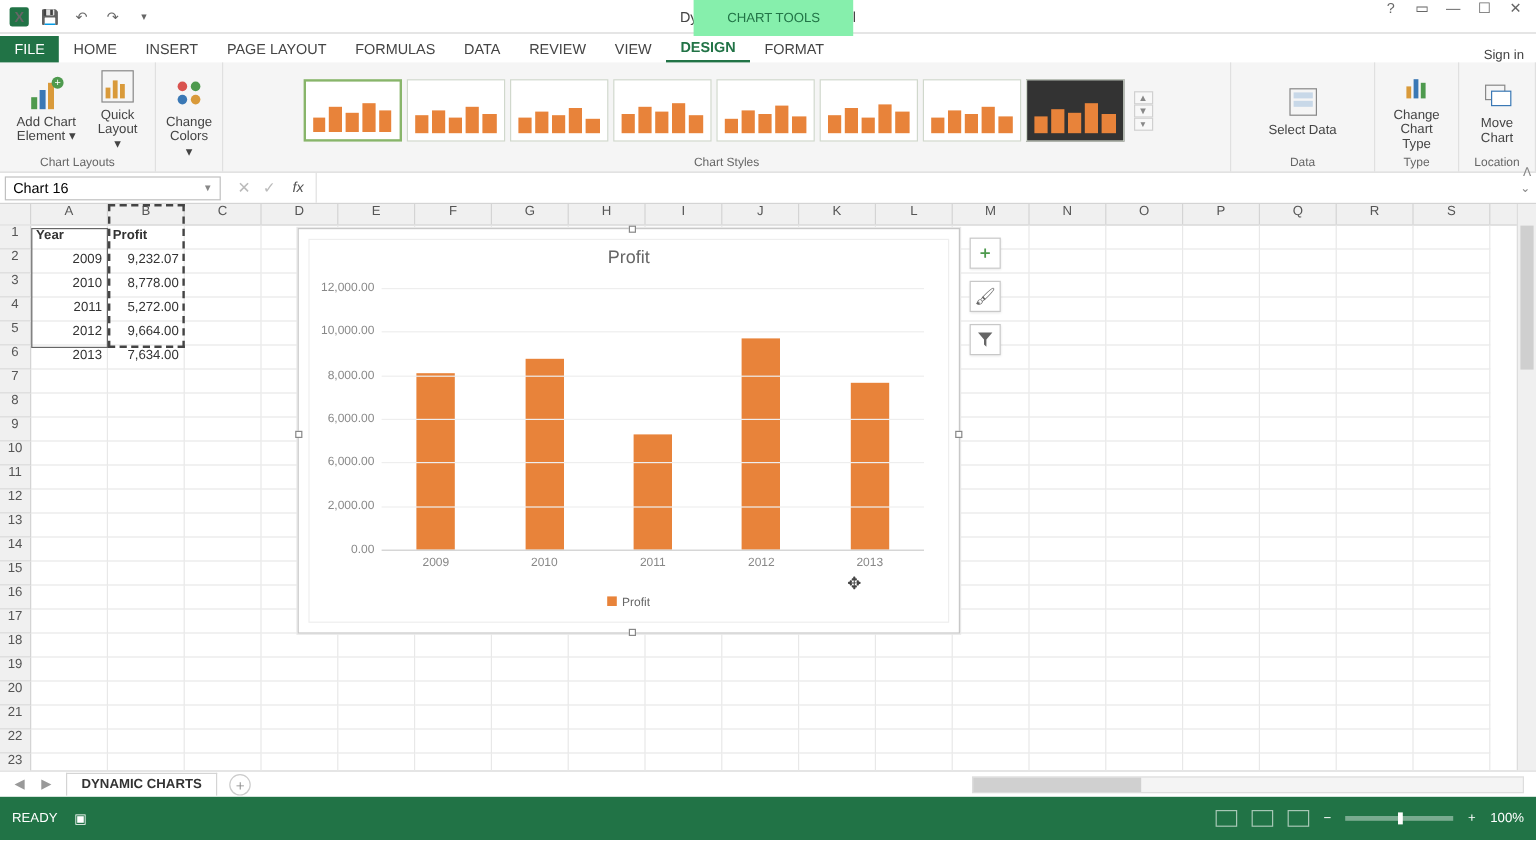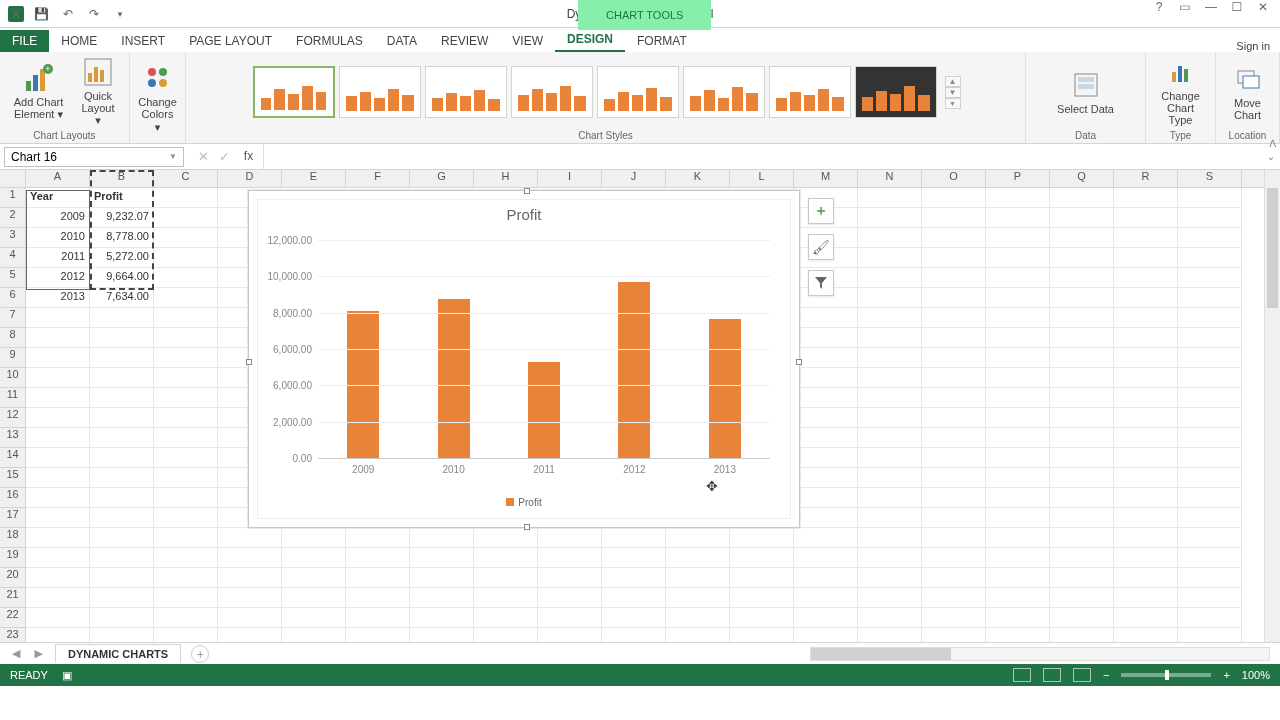--- a/index.html
+++ b/index.html
@@ -37,21 +37,21 @@
 .style-thumb .mini-bars span { flex: 1; background: #e8833a; }
 .style-thumb.dark .mini-bars span { background: #e8833a; }
 .style-scroll { width: 16px; display: flex; flex-direction: column; }
 .style-scroll span { flex: 1; border: 1px solid #d0d0d0; background: #f8f8f8; font-size: 8px; text-align: center; color: #888; }
 
 
 .fbar { height: 26px; display: flex; align-items: center; border-bottom: 1px solid #d4d4d4; background: #fff; }
 .namebox { width: 180px; border: 1px solid #c0c0c0; margin: 2px 4px; padding: 2px 6px; font-size: 12px; display: flex; align-items: center; }
 .namebox .dd { margin-left: auto; font-size: 8px; color: #888; }
 .fbar-btns { display: flex; gap: 10px; padding: 0 10px; color: #bbb; font-size: 13px; }
-.fx { color: #555; font-size: 12px; padding-left: 4px; }
+.fx { font-style: italic; color: #555; font-size: 12px; padding-left: 4px; }
 .fbar-input { flex: 1; border-left: 1px solid #e0e0e0; height: 100%; }
 .fbar-exp { width: 18px; text-align: center; color: #888; font-size: 10px; }
 
 
 .grid-area { position: relative; height: 472px; overflow: hidden; }
 .col-headers { display: flex; height: 18px; background: #f0f0f0; border-bottom: 1px solid #d4d4d4; font-size: 11px; color: #555; }
 .rowhead-spacer { width: 26px; border-right: 1px solid #d4d4d4; background: #f0f0f0; }
 .ch { width: 64px; text-align: center; border-right: 1px solid #d4d4d4; }
 .rows { position: relative; }
 .row { display: flex; height: 20px; }
@@ -82,21 +82,21 @@
 
 
 .sheet-bar { height: 22px; display: flex; align-items: center; border-top: 1px solid #d4d4d4; background: #fff; font-size: 11px; }
 .sheet-nav { padding: 0 12px; color: #999; display: flex; gap: 14px; }
 .sheet-tab { padding: 3px 12px; border: 1px solid #d4d4d4; border-bottom: none; background: #fff; font-weight: 600; color: #333; }
 .sheet-add { width: 18px; height: 18px; border: 1px solid #ccc; border-radius: 50%; margin-left: 10px; text-align: center; line-height: 16px; color: #888; font-size: 12px; }
 .hscroll { flex: 1; margin: 0 10px; height: 14px; border: 1px solid #ddd; background: #f4f4f4; position: relative; margin-left: auto; max-width: 460px; }
 .hscroll .thumb { position: absolute; left: 0; width: 140px; top: 0; bottom: 0; background: #d0d0d0; }
 
 
-.statusbar { height: 22px; background: #217346; color: #fff; display: flex; align-items: center; font-size: 11px; padding: 0 10px; gap: 14px; }
+.statusbar { height: 36px; background: #217346; color: #fff; display: flex; align-items: center; font-size: 11px; padding: 0 10px; gap: 14px; }
 .statusbar .right { margin-left: auto; display: flex; gap: 12px; align-items: center; }
 .view-btn { width: 18px; height: 14px; border: 1px solid rgba(255,255,255,0.6); }
 .zoom-track { width: 90px; height: 4px; background: rgba(255,255,255,0.4); position: relative; }
 .zoom-thumb { position: absolute; left: 44px; top: -3px; width: 4px; height: 10px; background: #fff; }
 
 
 .vscroll { position: absolute; right: 0; top: 0; bottom: 0; width: 16px; background: #f0f0f0; border-left: 1px solid #ddd; }
 .vscroll .vthumb { position: absolute; top: 18px; height: 120px; left: 2px; right: 2px; background: #cfcfcf; }
 
 

